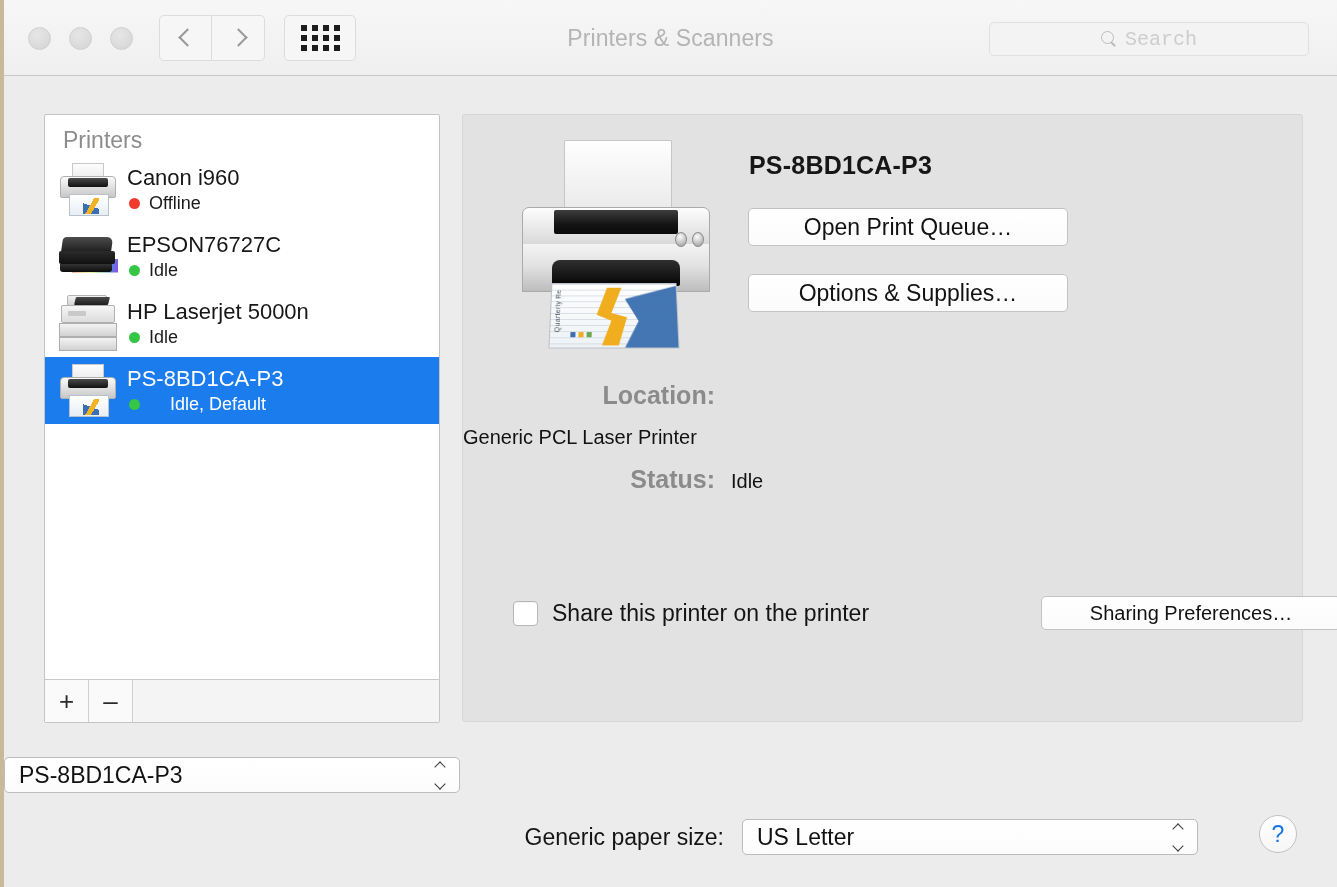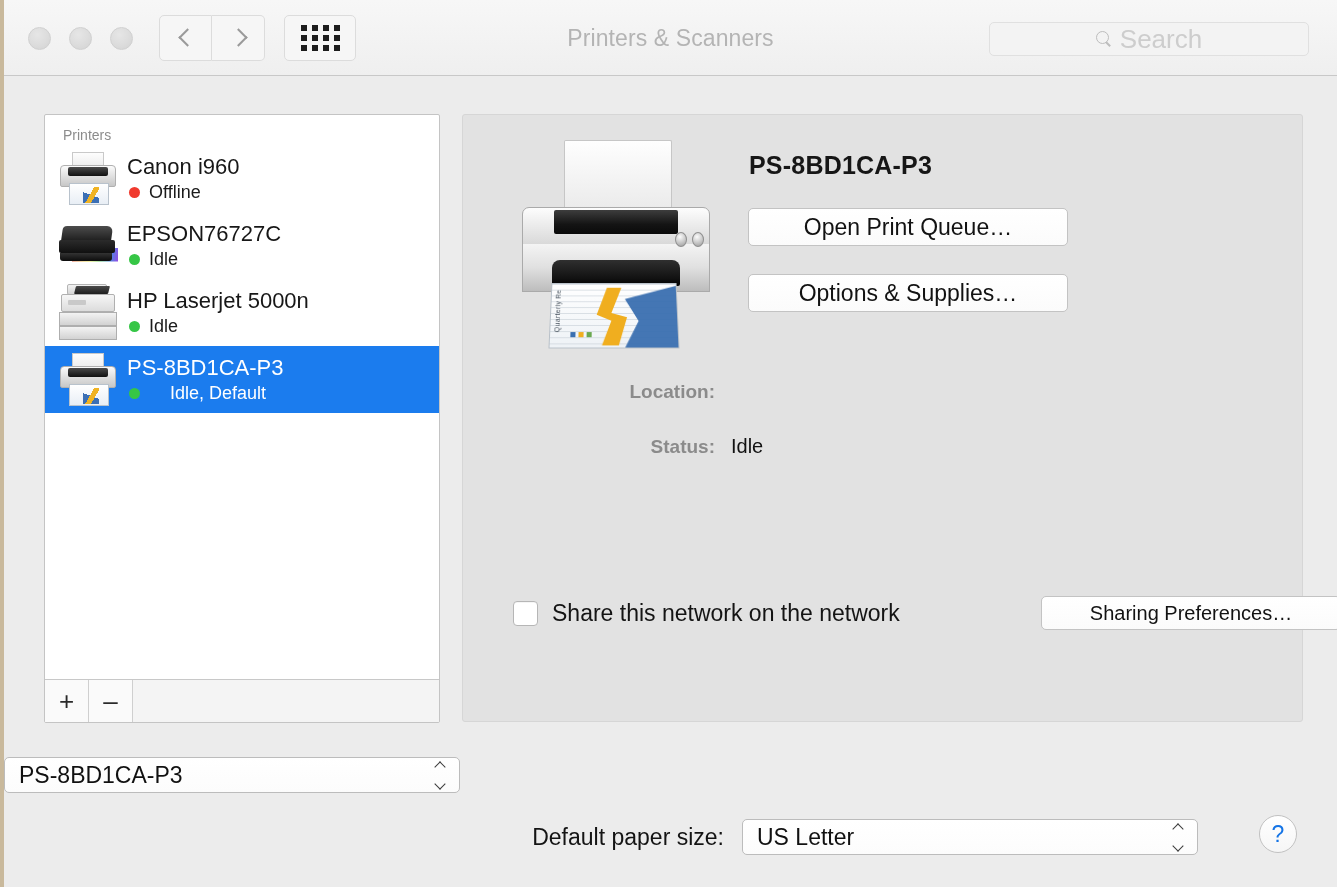--- a/index.html
+++ b/index.html
@@ -123,35 +123,35 @@
     border-radius: 50%;
   }
   .search-icon::after {
     content: "";
     position: absolute; left: 10px; top: 10px;
     width: 6px; height: 1.8px;
     background: #bdbdbd;
     transform: rotate(45deg);
     transform-origin: left center;
   }
-  .search-ph { font-size: 26px; color: #cdcdcd; }
+  .search-ph { font-size: 20px; color: #cdcdcd; font-family: Liberation Mono, monospace; }
 
   
   .list-panel {
     position: absolute;
     left: 40px; top: 114px;
     width: 396px; height: 609px;
     background: #ffffff;
     border: 1px solid #c4c4c4;
     border-radius: 2px;
     overflow: hidden;
   }
   .list-header {
     padding: 12px 0 2px 18px;
-    font-size: 14px;
+    font-size: 23px;
     color: #8c8c8c;
   }
   .printer-row {
     display: flex;
     align-items: center;
     height: 67px;
     padding-left: 4px;
   }
   .printer-row.selected { background: #1b7cee; }
   .row-icon { width: 78px; flex: 0 0 78px; display: flex; align-items: center; justify-content: center; }
@@ -390,21 +390,21 @@
   .info-rows {
     position: absolute;
     left: 0; top: 266px;
     width: 841px;
   }
   .info-row { display: flex; align-items: baseline; margin-bottom: 16px; }
   .info-label {
     width: 268px;
     text-align: right;
     padding-right: 16px;
-    font-size: 19px;
+    font-size: 25px;
     font-weight: bold;
     color: #8b8b8b;
   }
   .info-value { font-size: 20px; color: #121212; }
 
   .share-row {
     position: absolute;
     left: 50px; top: 485px;
     width: 780px;
     display: flex; align-items: center;
@@ -649,46 +649,47 @@
 
     <div class="dbtn queue">Open Print Queue…</div>
     <div class="dbtn options">Options &amp; Supplies…</div>
 
     <div class="info-rows">
       <div class="info-row">
         <span class="info-label">Location:</span>
         <span class="info-value"></span>
       </div>
       <div class="info-row">
+        <span class="info-value">Generic PCL Laser Printer</span>
       </div>
       <div class="info-row">
         <span class="info-label">Status:</span>
         <span class="info-value">Idle</span>
       </div>
     </div>
 
     <div class="share-row">
       <span class="checkbox"></span>
-      <span class="share-label">Share this network on the network</span>
+      <span class="share-label">Share this printer on the printer</span>
       <span class="sharing-btn">Sharing Preferences…</span>
     </div>
   </div>
 
   <div class="bottom-row r1">
     <span class="popup">
       <span class="popup-value">PS-8BD1CA-P3</span>
       <span class="stepper">
         <span class="ar up"></span>
           <span class="ar down"></span>
       </span>
     </span>
   </div>
 
   <div class="bottom-row r2">
-    <span class="bottom-label">Default paper size:</span>
+    <span class="bottom-label">Generic paper size:</span>
     <span class="popup">
       <span class="popup-value">US Letter</span>
       <span class="stepper">
         <span class="ar up"></span>
           <span class="ar down"></span>
       </span>
     </span>
   </div>
 
   <div class="help-btn">?</div>

